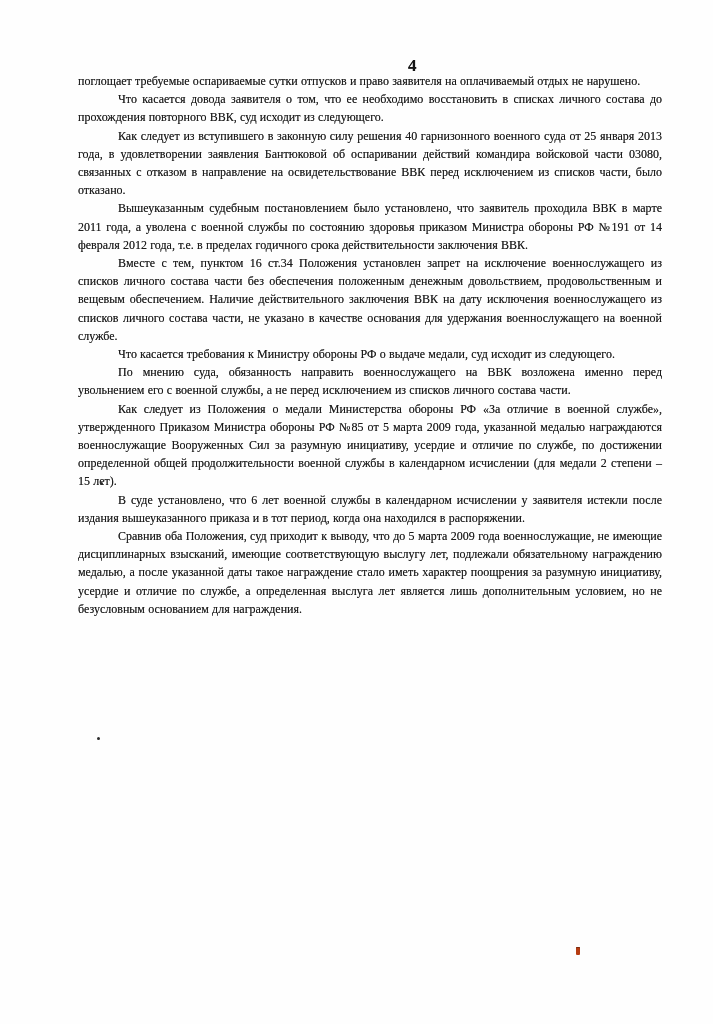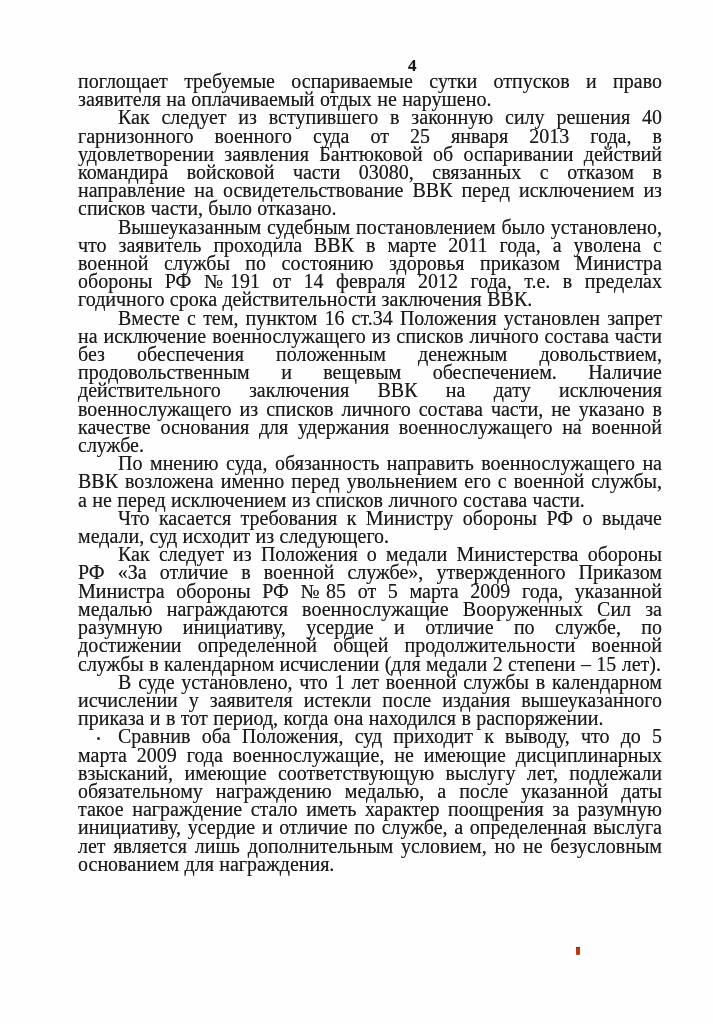--- a/index.html
+++ b/index.html
@@ -26,21 +26,21 @@
     text-shadow: 0 0 0.5px rgba(0,0,0,0.6);
   }
   .content {
     position: absolute;
     top: 72px;
     left: 78px;
     width: 584px;
   }
   .para {
     margin: 0;
-    font-size: 20px;
+    font-size: 12px;
     line-height: 18.2px;
     text-align: justify;
     text-align-last: left;
     text-indent: 40px;
     word-spacing: 0.02em;
     text-shadow: 0 0 0.5px rgba(0,0,0,0.55);
   }
   .para:first-child {
     text-indent: 0;
   }
@@ -67,27 +67,28 @@
 </style>
 </head>
 <body>
 
 <div class="page">
 
   <div class="page-number">4</div>
 
   <div class="content">
     <p class="para">поглощает требуемые оспариваемые сутки отпусков и право заявителя на оплачиваемый отдых не нарушено.</p>
+    <p class="para">Что касается довода заявителя о том, что ее необходимо восстановить в списках личного состава до прохождения повторного ВВК, суд исходит из следующего.</p>
     <p class="para">Как следует из вступившего в законную силу решения 40 гарнизонного военного суда от 25 января 2013 года, в удовлетворении заявления Бантюковой об оспаривании действий командира войсковой части 03080, связанных с отказом в направление на освидетельствование ВВК перед исключением из списков части, было отказано.</p>
     <p class="para">Вышеуказанным судебным постановлением было установлено, что заявитель проходила ВВК в марте 2011 года, а уволена с военной службы по состоянию здоровья приказом Министра обороны РФ №191 от 14 февраля 2012 года, т.е. в пределах годичного срока действительности заключения ВВК.</p>
     <p class="para">Вместе с тем, пунктом 16 ст.34 Положения установлен запрет на исключение военнослужащего из списков личного состава части без обеспечения положенным денежным довольствием, продовольственным и вещевым обеспечением. Наличие действительного заключения ВВК на дату исключения военнослужащего из списков личного состава части, не указано в качестве основания для удержания военнослужащего на военной службе.</p>
+    <p class="para">Что касается требования к Министру обороны РФ о выдаче медали, суд исходит из следующего.</p>
     <p class="para">По мнению суда, обязанность направить военнослужащего на ВВК возложена именно перед увольнением его с военной службы, а не перед исключением из списков личного состава части.</p>
-    <p class="para">Что касается требования к Министру обороны РФ о выдаче медали, суд исходит из следующего.</p>
     <p class="para">Как следует из Положения о медали Министерства обороны РФ «За отличие в военной службе», утвержденного Приказом Министра обороны РФ №85 от 5 марта 2009 года, указанной медалью награждаются военнослужащие Вооруженных Сил за разумную инициативу, усердие и отличие по службе, по достижении определенной общей продолжительности военной службы в календарном исчислении (для медали 2 степени – 15 лет).</p>
-    <p class="para">В суде установлено, что 1 лет военной службы в календарном исчислении у заявителя истекли после издания вышеуказанного приказа и в тот период, когда она находился в распоряжении.</p>
+    <p class="para">В суде установлено, что 6 лет военной службы в календарном исчислении у заявителя истекли после издания вышеуказанного приказа и в тот период, когда она находился в распоряжении.</p>
     <p class="para">Сравнив оба Положения, суд приходит к выводу, что до 5 марта 2009 года военнослужащие, не имеющие дисциплинарных взысканий, имеющие соответствующую выслугу лет, подлежали обязательному награждению медалью, а после указанной даты такое награждение стало иметь характер поощрения за разумную инициативу, усердие и отличие по службе, а определенная выслуга лет является лишь дополнительным условием, но не безусловным основанием для награждения.</p>
   </div>
 
   <span class="stray-dot dot-a"></span>
   <span class="stray-dot dot-b"></span>
   <span class="red-speck"></span>
 
 </div>
 
 </body></html>

